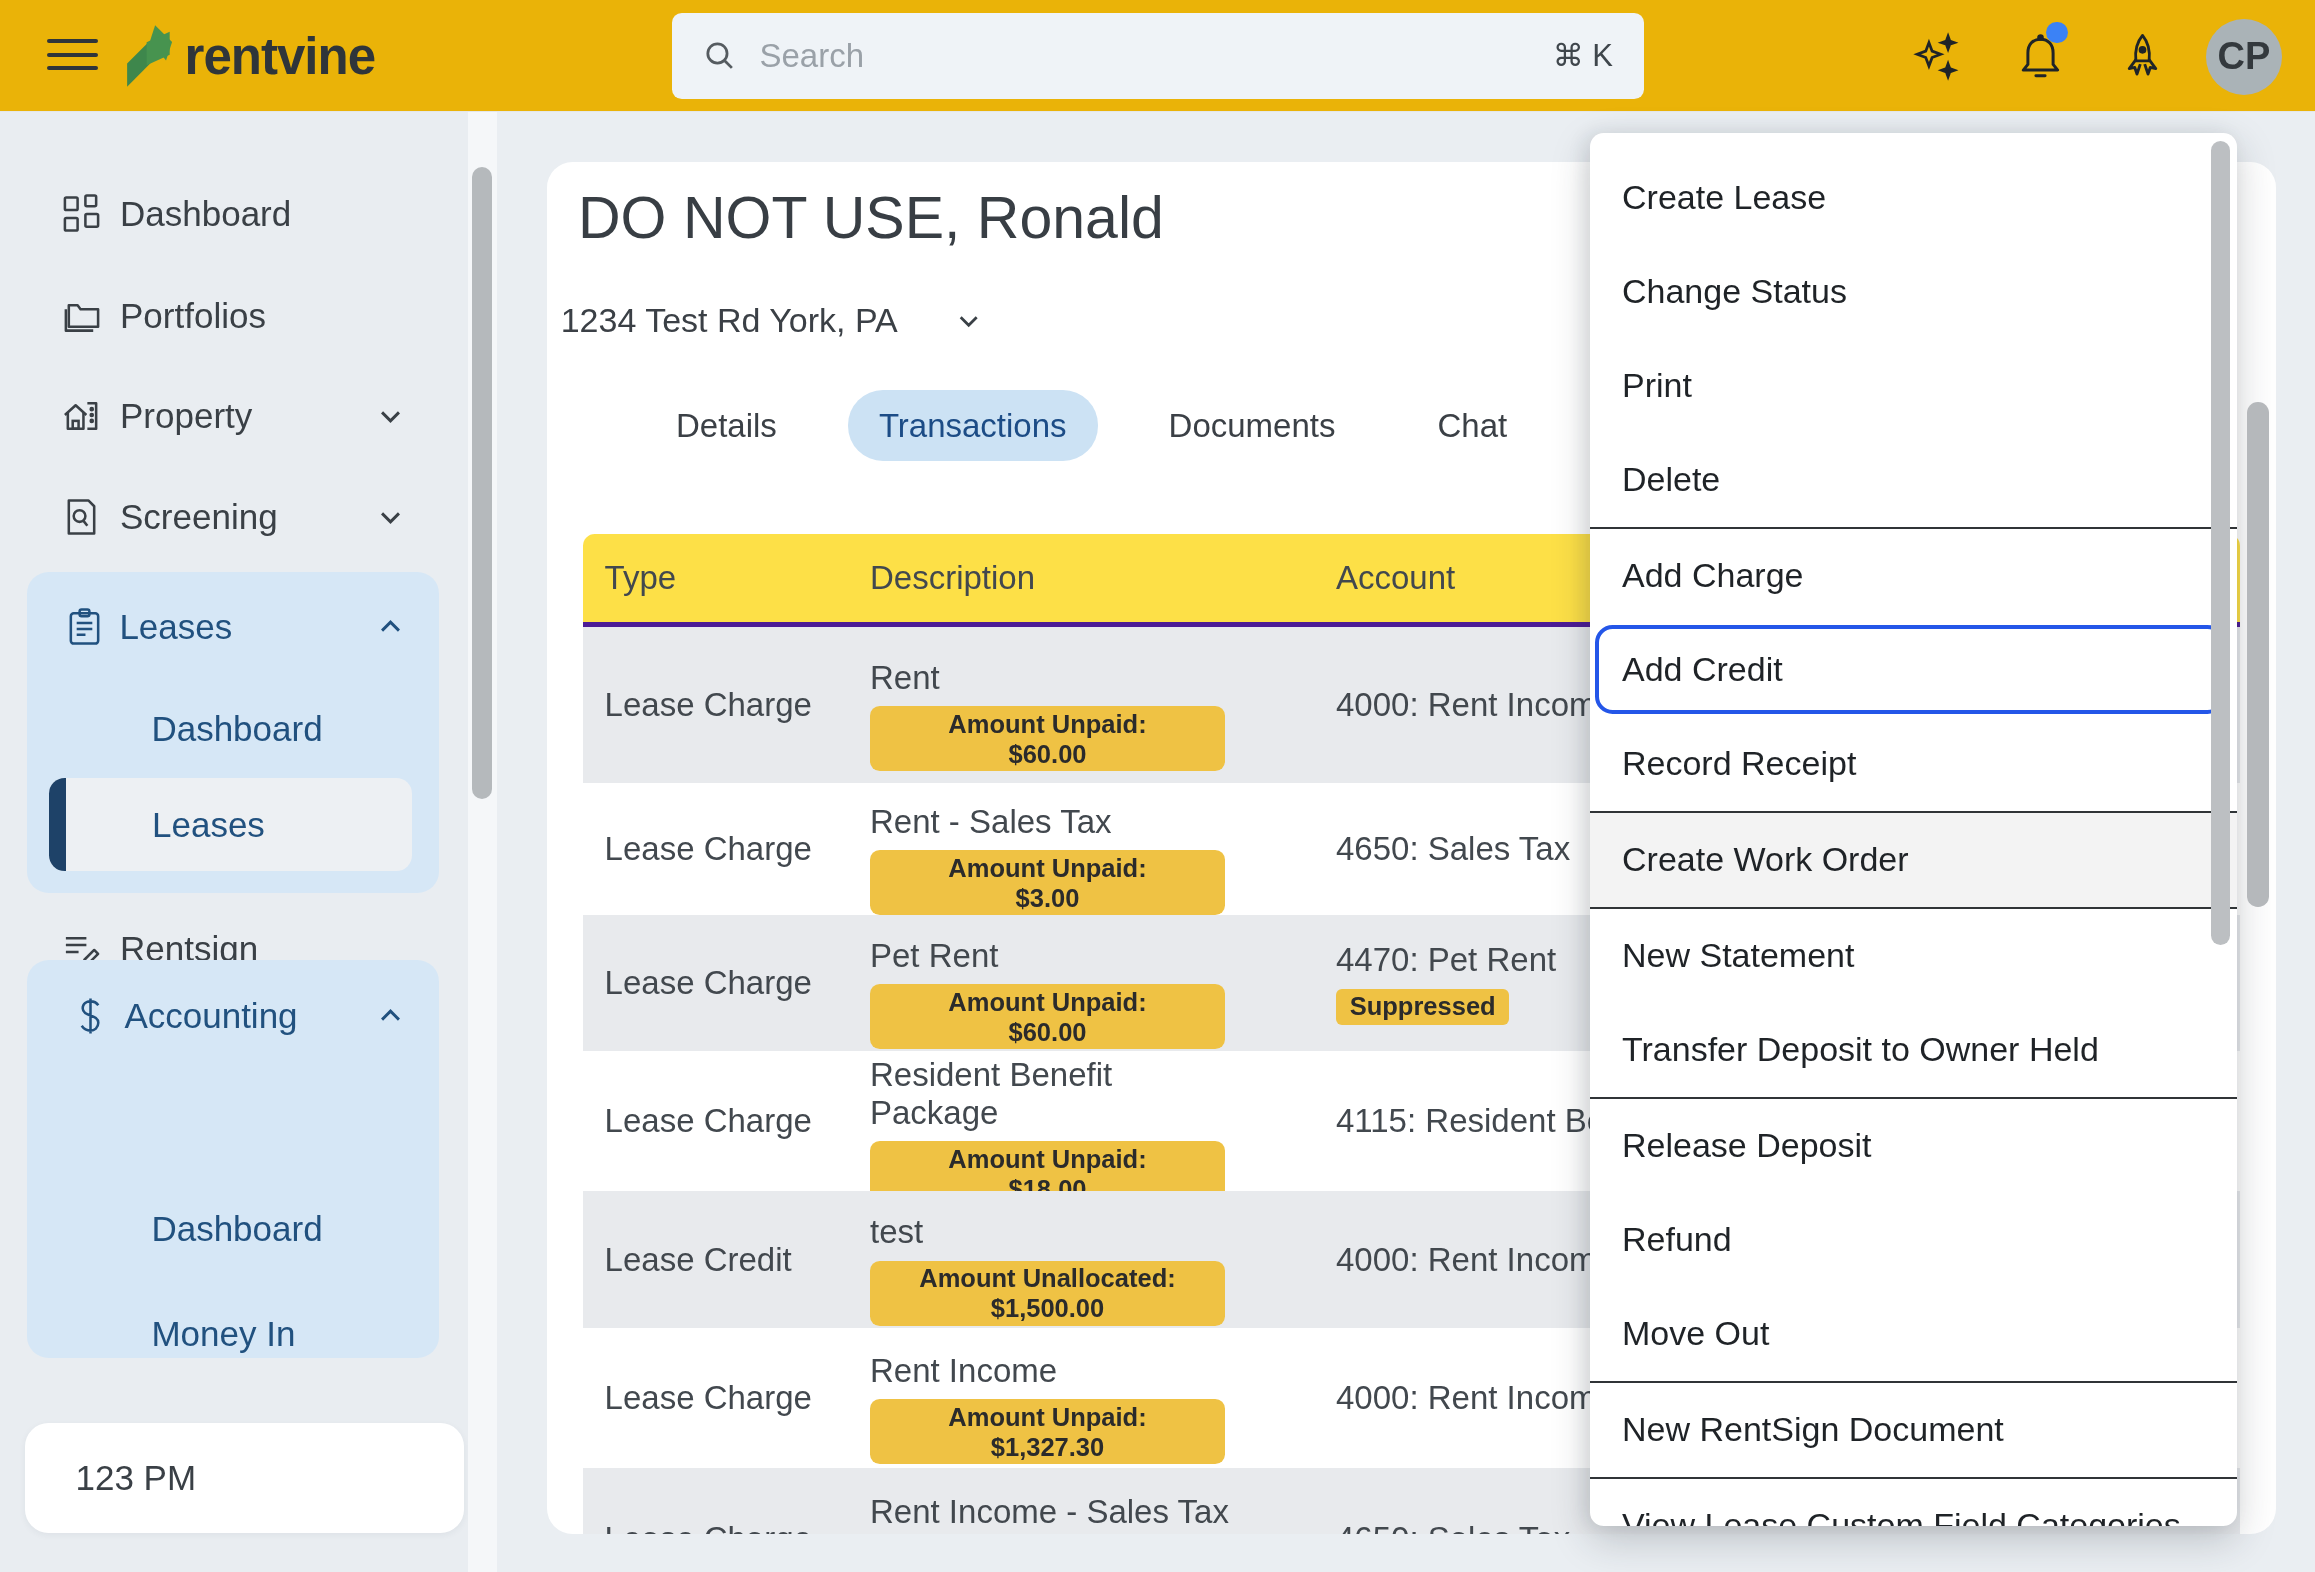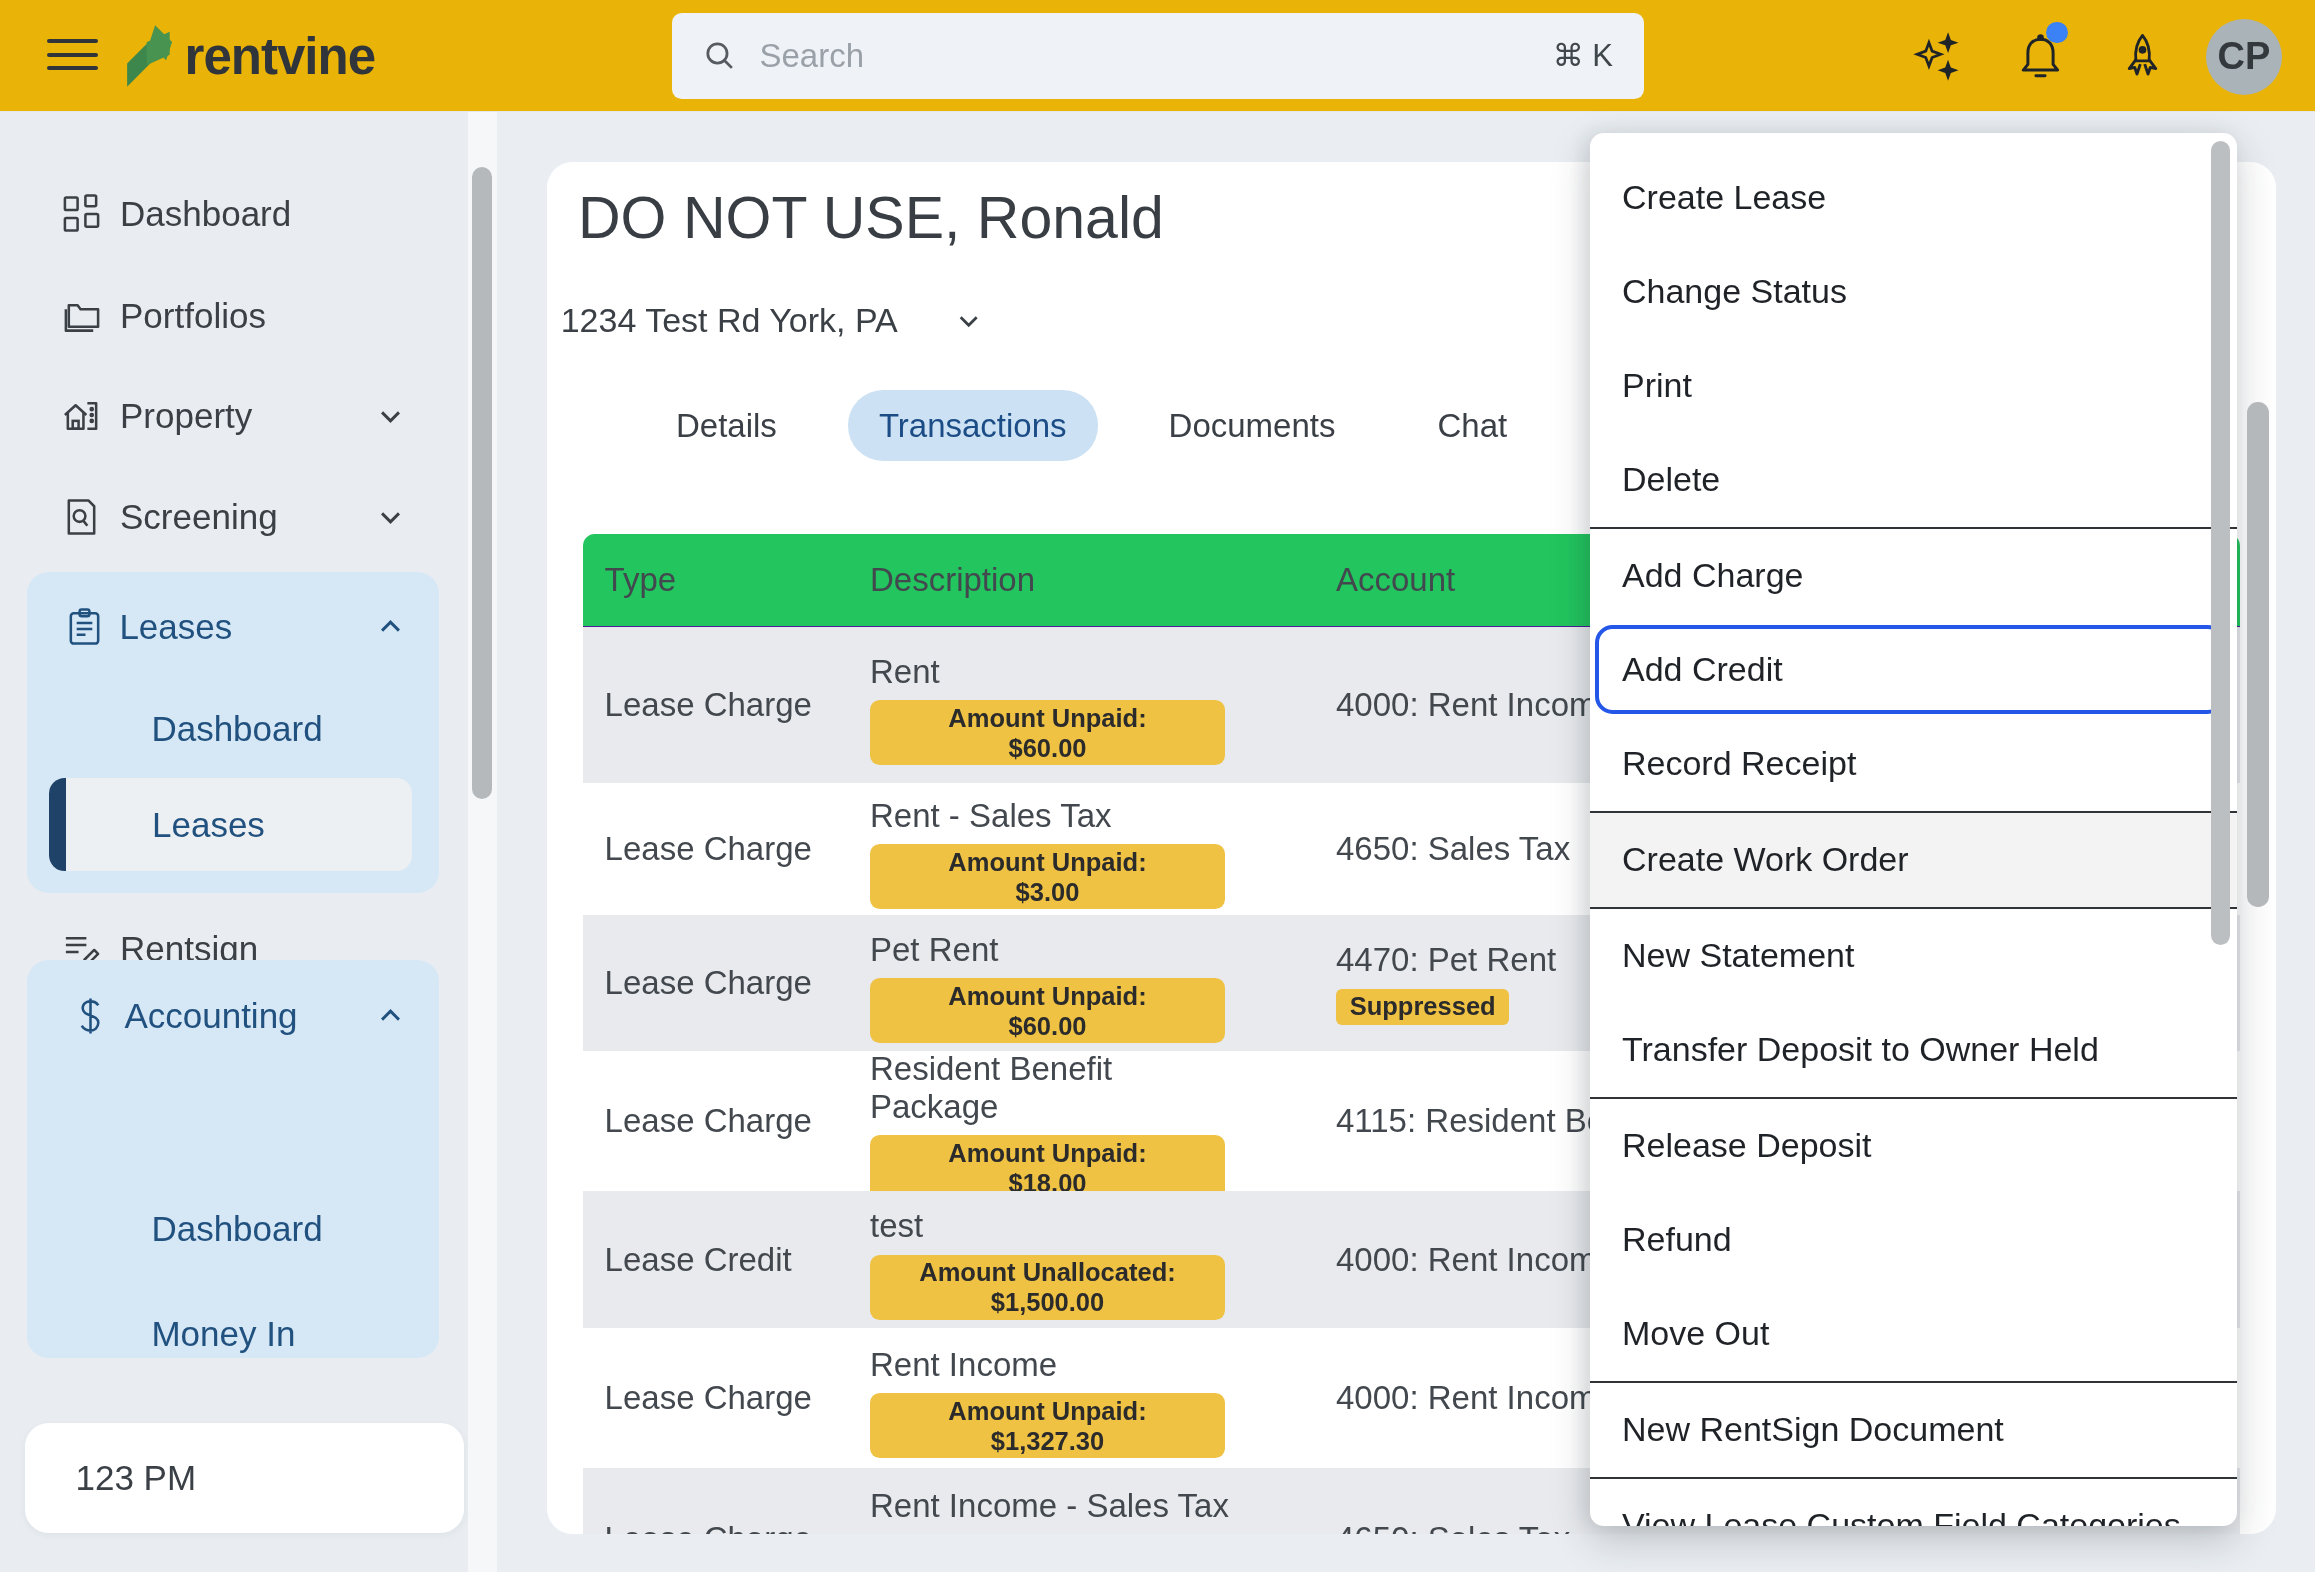--- a/index.html
+++ b/index.html
@@ -46,27 +46,27 @@
   .page-title { position:absolute; left:31px; top:21.6px; font-size:59px; color:#383e44; letter-spacing:0; }
   .addr-row { position:absolute; left:13.7px; top:135px; height:47px; display:flex; align-items:center; cursor:pointer; }
   .addr { font-size:34px; color:#3b4046; }
   .addr-chev { margin-left:57px; width:27.4px; height:27.4px; color:#3a4046; }
   .tabs { position:absolute; left:98px; top:228px; height:71px; display:flex; gap:40px; }
   .tab { height:71px; line-height:71px; padding:0 31px; font-size:33px; color:#3b4046; border-radius:35px; cursor:pointer; white-space:nowrap; }
   .tab.active { background:#cce2f4; color:#1c4c86; }
 
   
   .table { position:absolute; left:36px; top:372px; width:1657px; }
-  .thead { height:93px; background:#22c55e; border-radius:11.8px 11.8px 0 0; border-bottom:1px solid #4c1d95; position:relative; }
+  .thead { height:93px; background:#fde047; border-radius:11.8px 11.8px 0 0; border-bottom:5px solid #4c1d95; position:relative; }
   .thead .col { position:absolute; top:50%; transform:translateY(-50%); font-size:33px; color:#42484e; }
   .trow { position:relative; width:1657px; }
   .trow.gray { background:#e8eaed; }
   .trow.white { background:#ffffff; }
   .cell-type { position:absolute; left:21.6px; top:0; height:100%; display:flex; align-items:center; font-size:33px; color:#42484e; }
-  .cell-desc { position:absolute; left:287px; top:4px; height:100%; width:372px; display:flex; flex-direction:column; justify-content:center; gap:9.8px; }
+  .cell-desc { position:absolute; left:287px; top:10px; height:100%; width:372px; display:flex; flex-direction:column; justify-content:center; gap:9.8px; }
   .desc-title { font-size:33px; color:#42484e; }
   .amt-badge { width:355px; min-height:65px; background:#efc244; border-radius:9.8px; display:flex; flex-direction:column; align-items:center; justify-content:center; padding:2px 0; }
   .amt-badge div { font-size:25.5px; font-weight:700; color:#2b2b2b; line-height:30px; text-align:center; }
   .cell-acct { position:absolute; left:753px; top:0; height:100%; display:flex; flex-direction:column; justify-content:center; align-items:flex-start; gap:9.8px; }
   .acct-text { font-size:33px; color:#42484e; white-space:nowrap; }
   .sup-badge { background:#efc244; border-radius:5.9px; font-size:25.5px; font-weight:700; color:#2b2b2b; padding:3.9px 13.7px; }
 
   
   .menu { position:absolute; left:1590px; top:133px; width:647px; height:1393px; background:#ffffff; border-radius:13.7px; box-shadow:0 13.7px 39px rgba(30,40,50,.22), -5.9px 0 17.6px rgba(30,40,50,.08); overflow:hidden; z-index:40; padding-top:17.6px; }
   .mi { position:relative; height:94px; display:flex; align-items:center; padding-left:32px; font-size:34px; color:#1f2327; cursor:pointer; }

